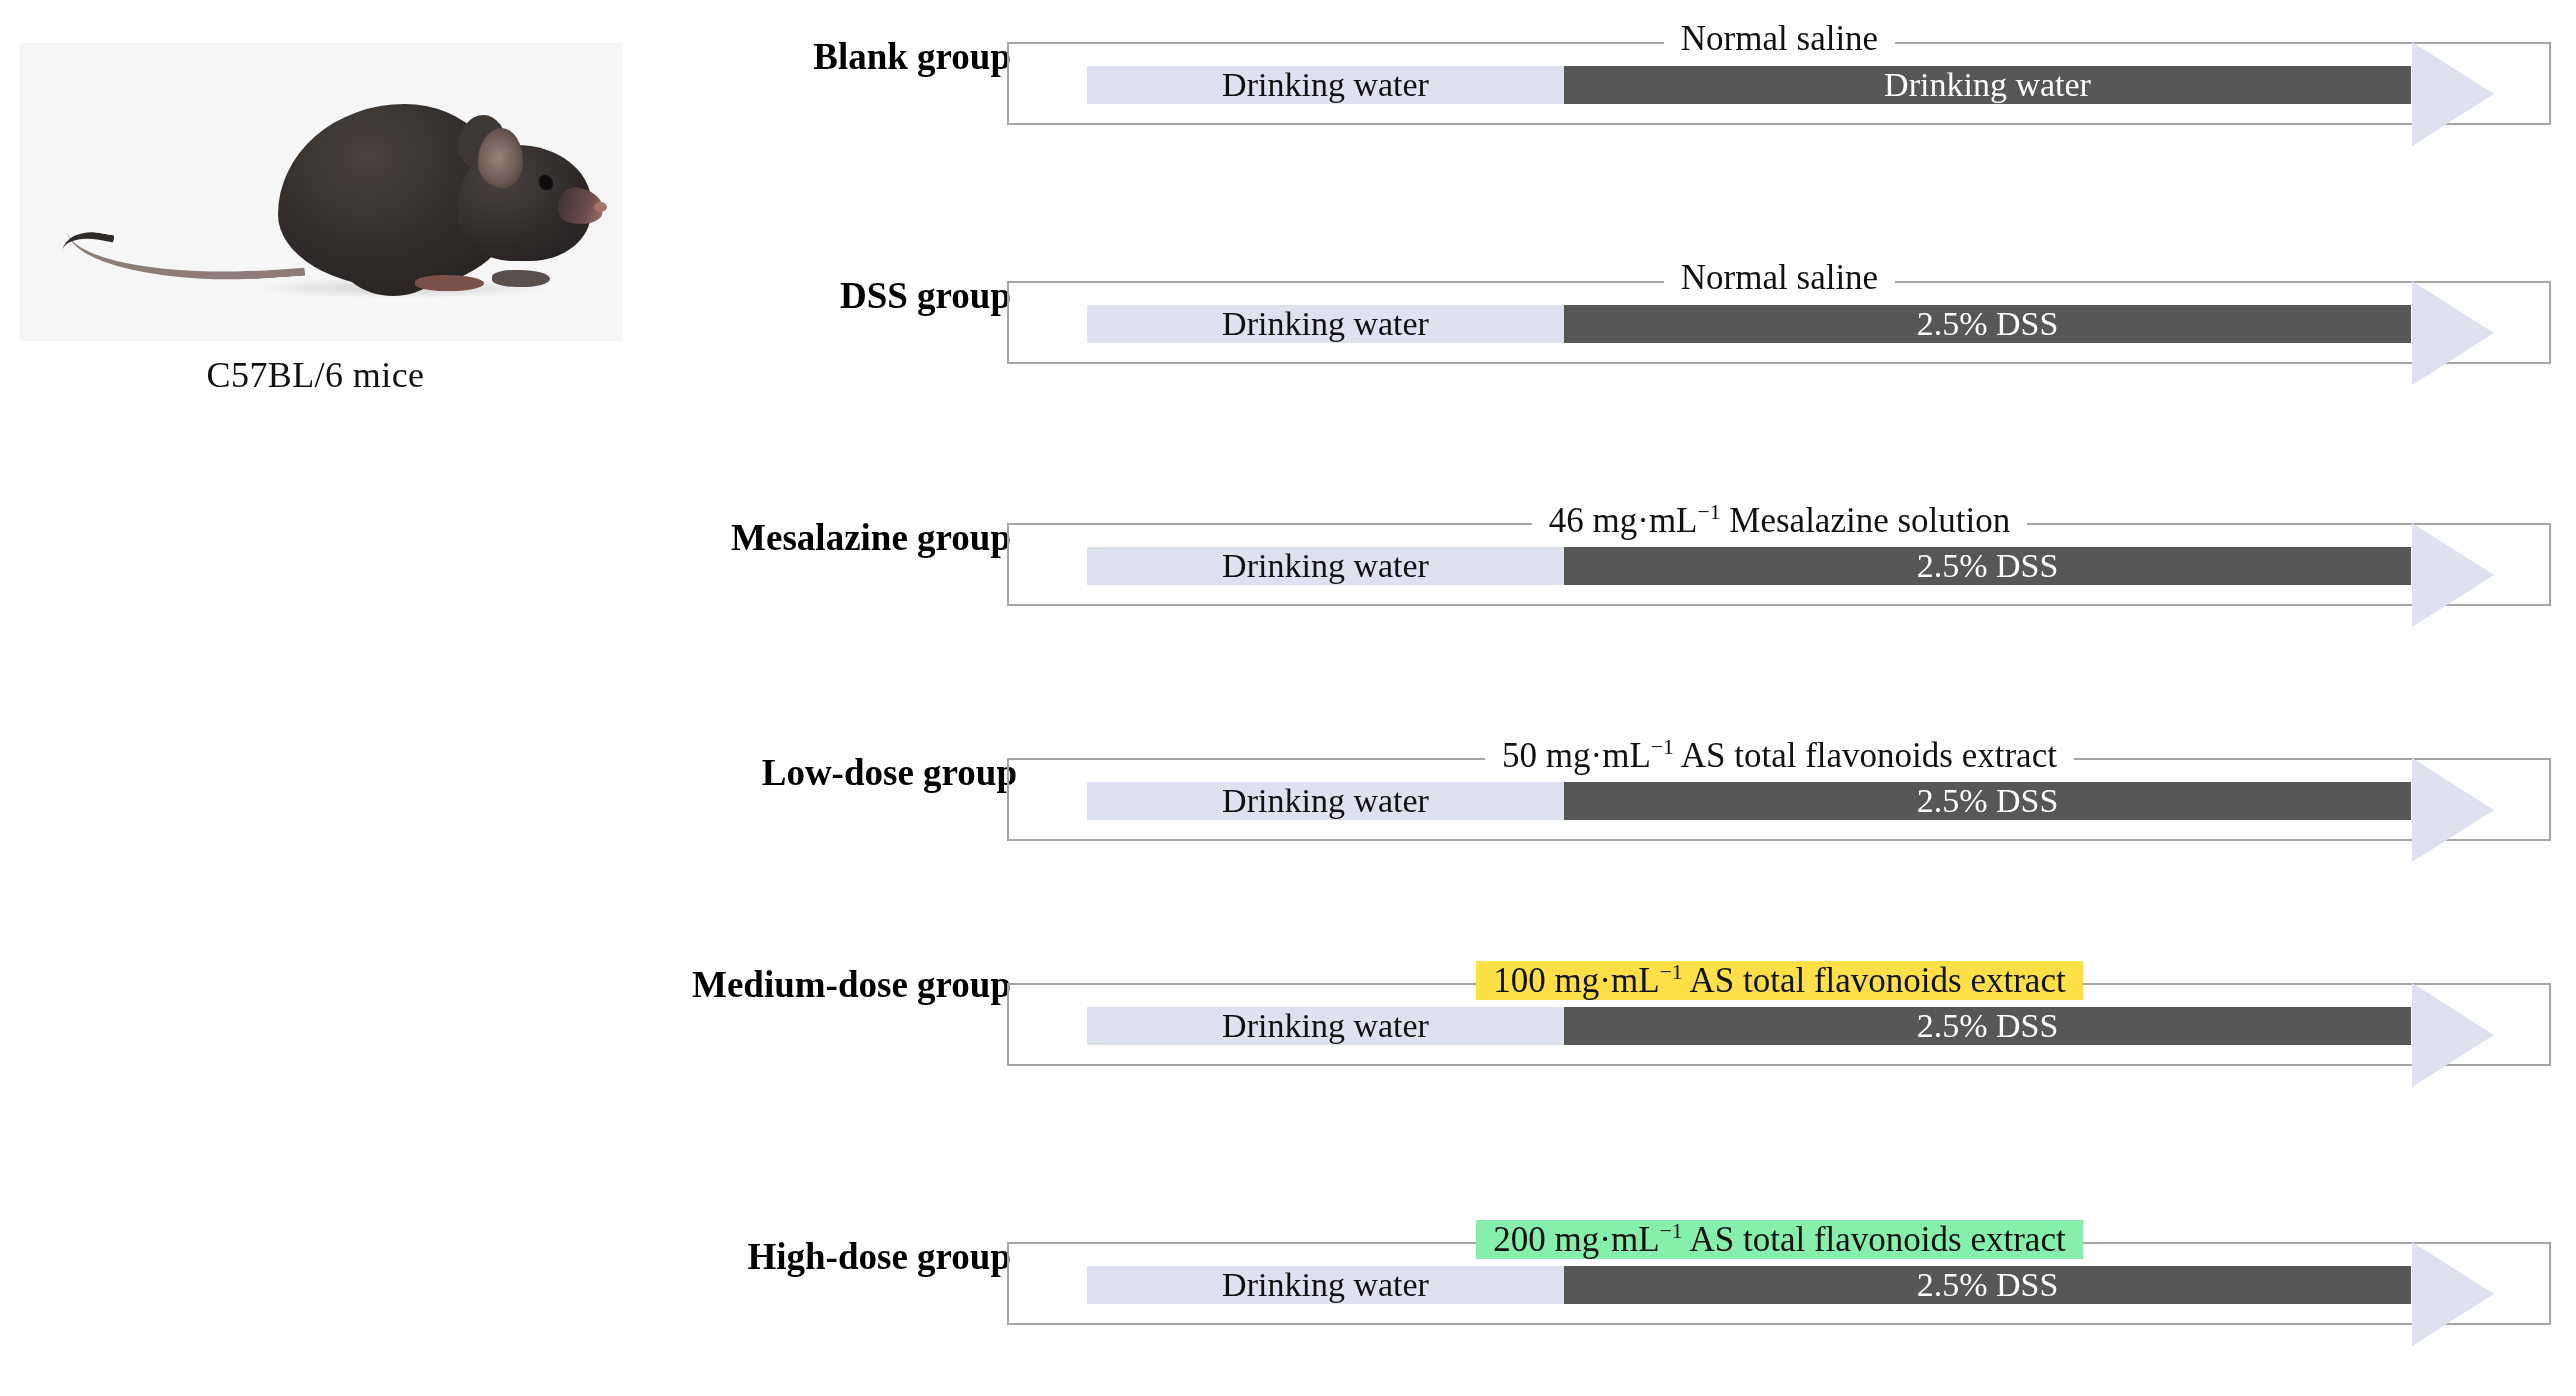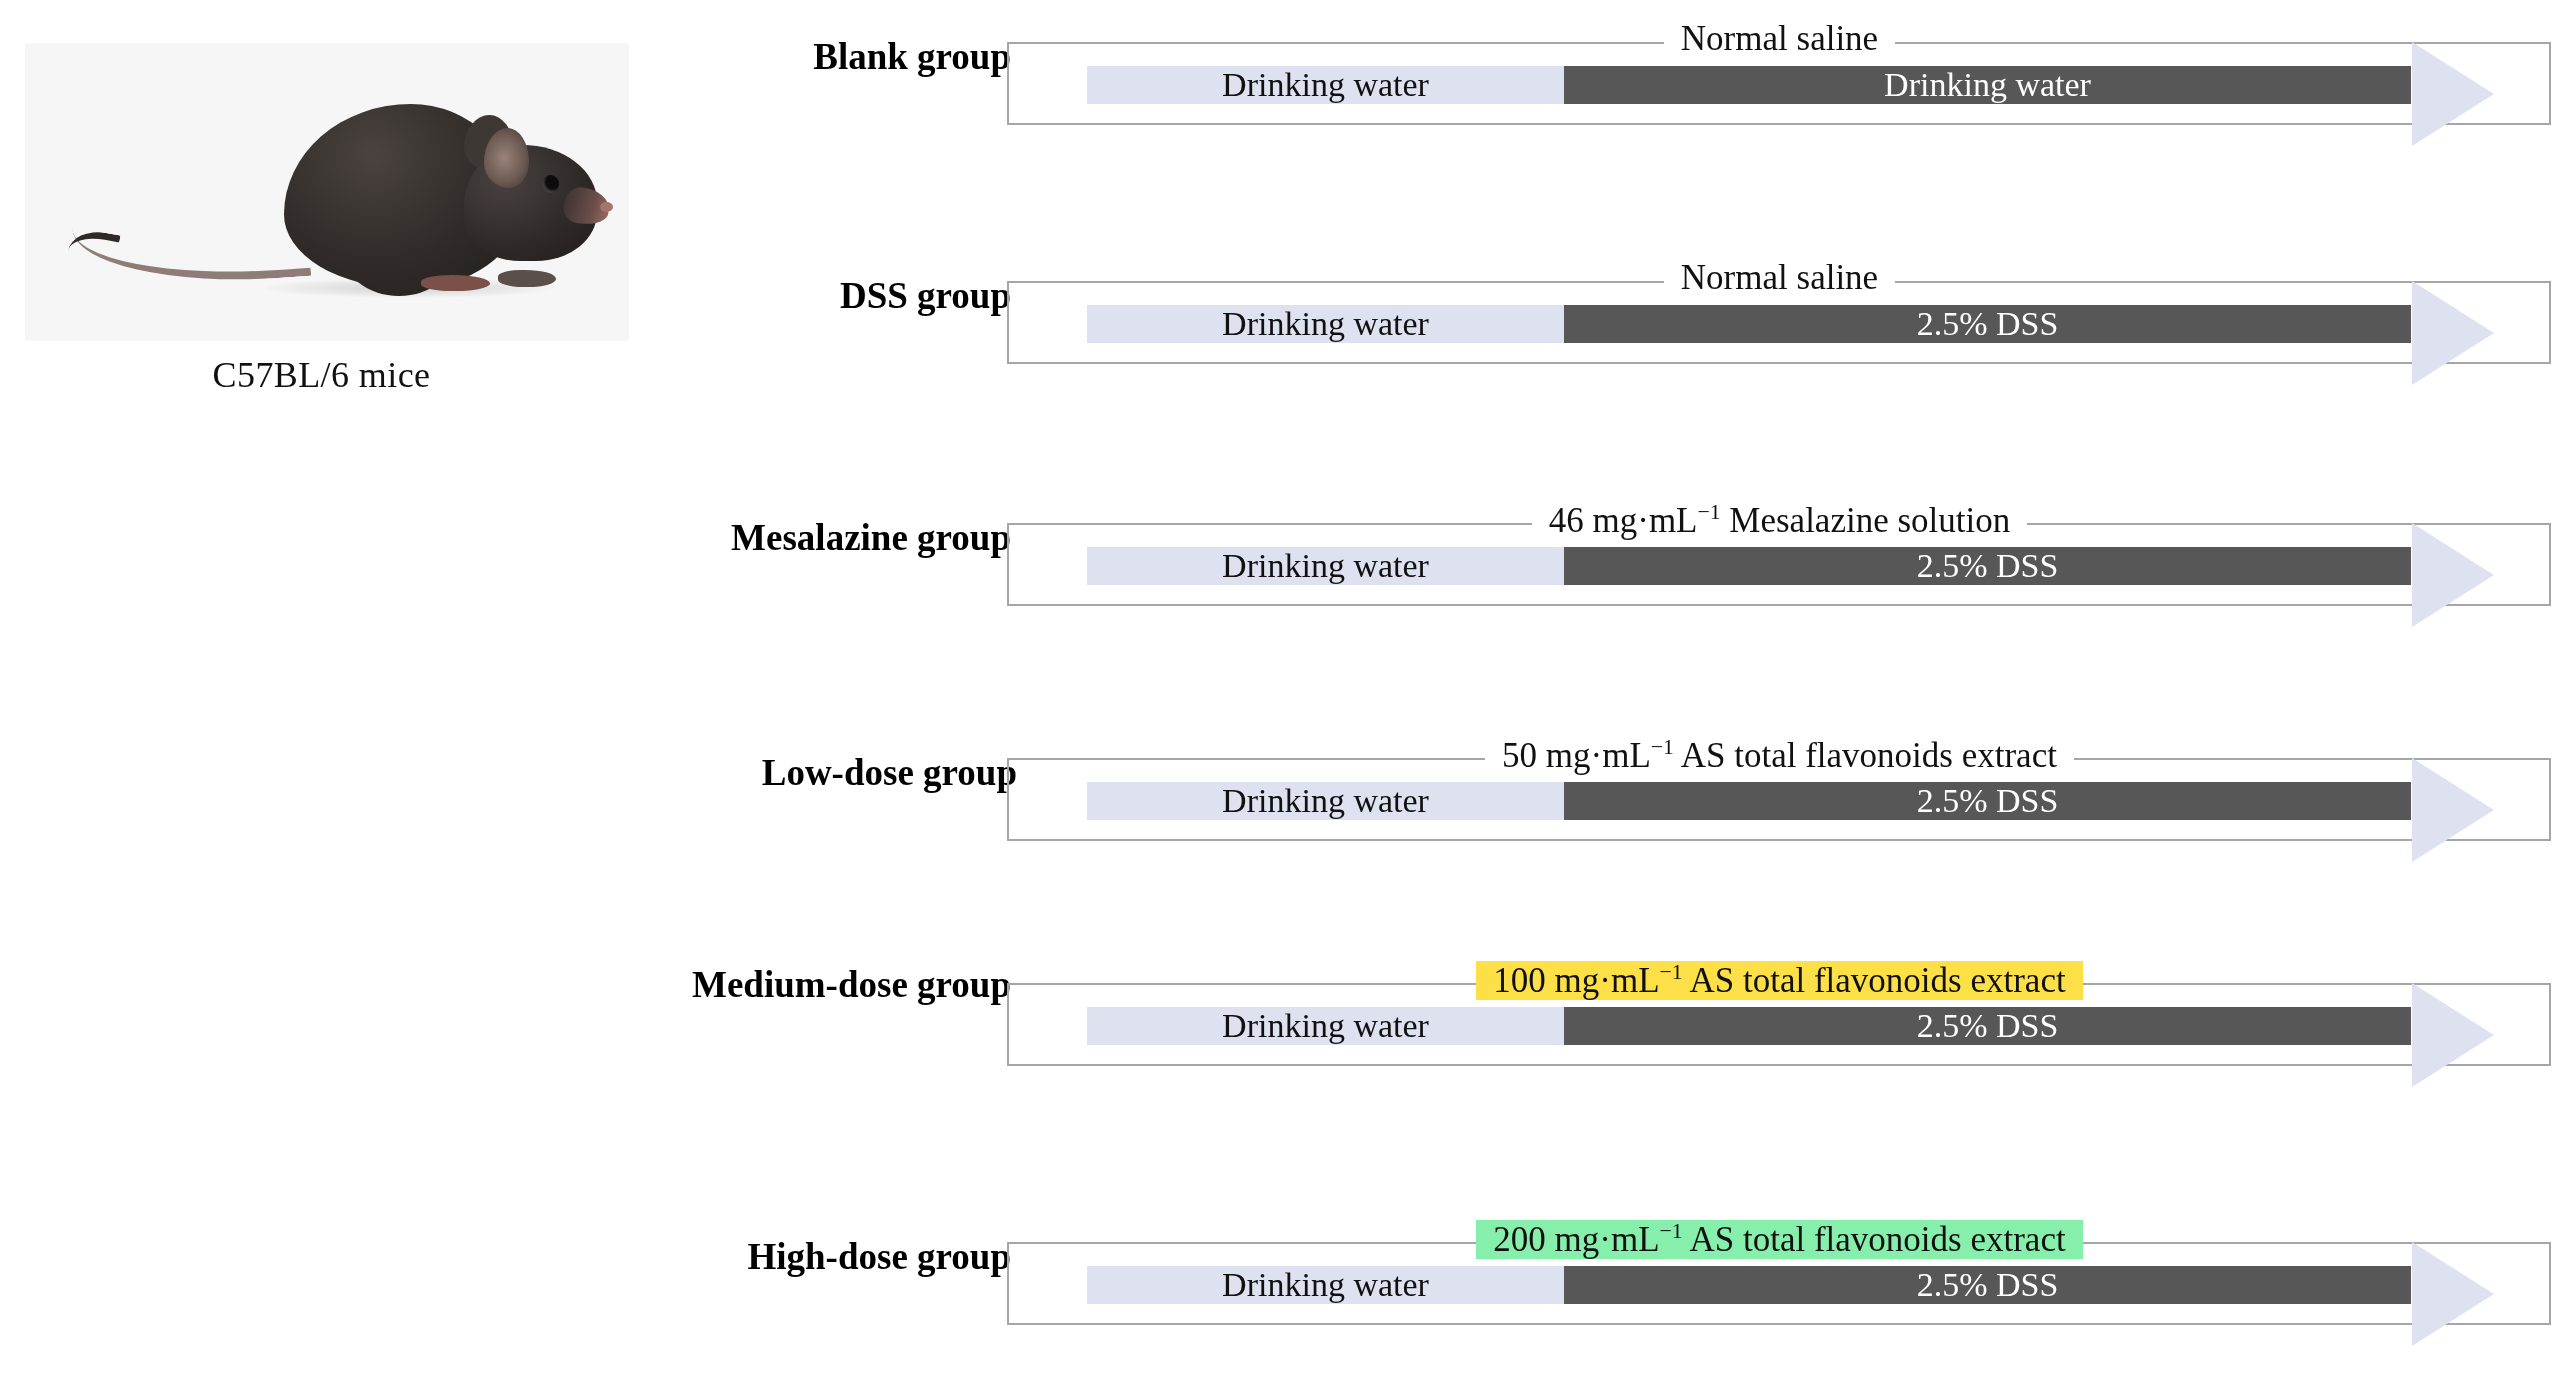--- a/index.html
+++ b/index.html
@@ -11,21 +11,21 @@
     width: 2576px;
     height: 1397px;
     position: relative;
     font-family: "Liberation Serif", "DejaVu Serif", serif;
     overflow: hidden;
   }
 
   
   #mouse-panel {
     position: absolute;
-    left: 8px;
+    left: 2px;
     top: 0px;
     width: 627px;
     height: 439px;
   }
   #mouse-photo-frame {
     position: absolute;
     left: 17px;
     top: 43px;
     width: 604px;
     height: 298px;

